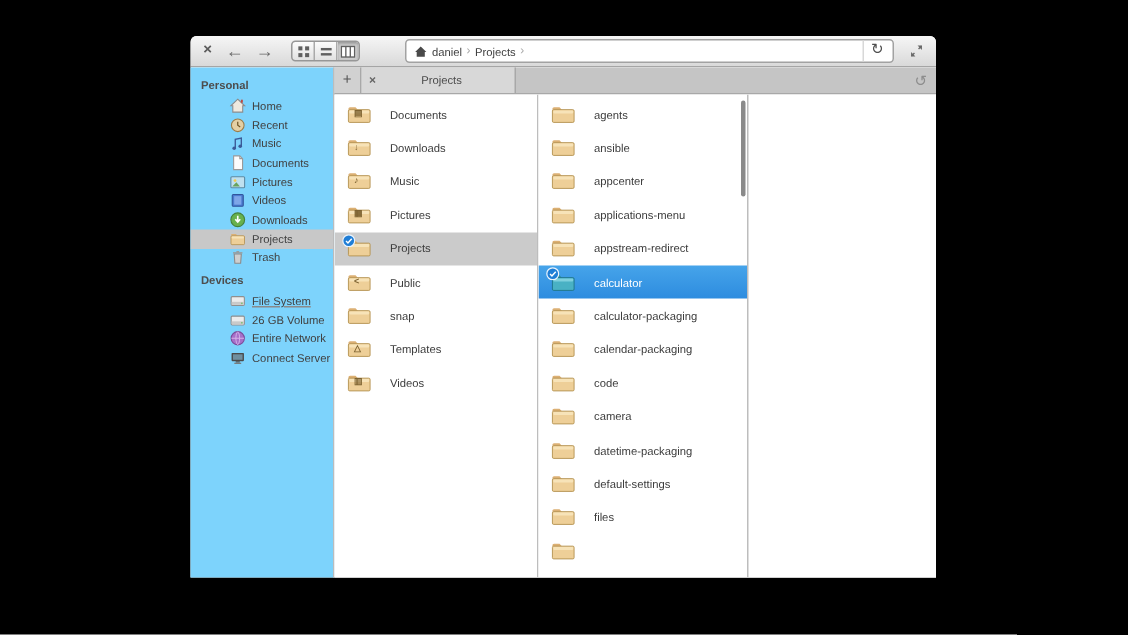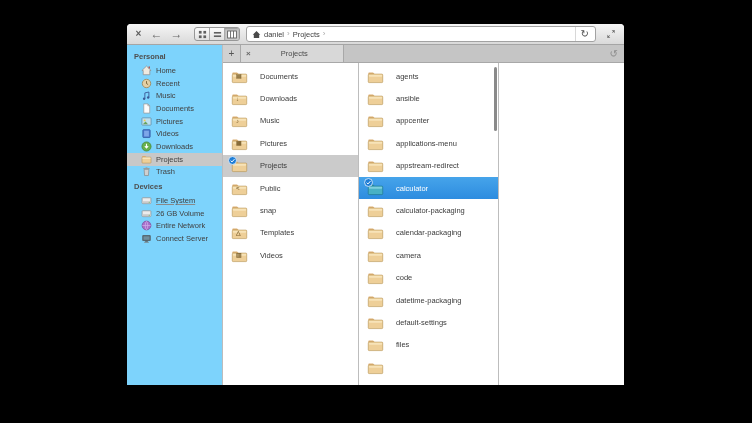--- a/index.html
+++ b/index.html
@@ -10,32 +10,32 @@
   
   .headerbar{height:20px;background:linear-gradient(#f6f6f6,#d9d9d9);border-bottom:1px solid #a5a5a5;
              border-radius:4px 4px 0 0;display:flex;align-items:center;padding:0 5px;flex:0 0 auto}
   .win-close{color:#5c5c5c;font-size:10px;font-weight:bold;width:13px;text-align:center;line-height:1;cursor:default}
   .nav-btn{color:#686868;font-size:12px;font-weight:bold;width:17px;text-align:center;line-height:1;margin-left:3px}
   .view-switcher{display:flex;margin-left:9px;border:1px solid #979797;border-radius:3px;overflow:hidden;
                  background:linear-gradient(#fcfcfc,#e1e1e1)}
   .vm{width:14px;height:12px;display:flex;align-items:center;justify-content:center;border-right:1px solid #aaa}
   .vm:last-child{border-right:none}
   .vm.active{background:#cdcdcd;box-shadow:inset 0 1px 2px rgba(0,0,0,.28)}
-  .pathbar{flex:1;margin-left:6px;margin-right:7px;height:14px;background:#fff;border:1px solid #a2a2a2;
+  .pathbar{flex:1;margin-left:30px;margin-right:7px;height:14px;background:#fff;border:1px solid #a2a2a2;
            border-radius:3px;display:flex;padding:0 1px 0 5px;gap:3px;min-width:0}
   .crumb{font-size:7.5px;color:#3e3e3e;display:flex;align-items:center;gap:3px;white-space:nowrap}
   .chev{color:#a8a8a8;font-size:8px;line-height:1}
   .refresh{margin-left:auto;color:#4f4f4f;font-size:10px;line-height:1;padding:0 5px;height:100%;
            display:flex;align-items:center;border-left:1px solid #d8d8d8}
   .expand{width:16px;display:flex;justify-content:center;align-items:center}
   
   .wbody{flex:1;display:flex;min-height:0}
   .sidebar{width:95px;background:#7dd3fc;border-right:1px solid #bcbcbc;padding-top:3px;flex:0 0 auto;overflow:hidden}
   .sb-header{font-size:7.5px;font-weight:bold;color:#4d4d4d;padding:4px 0 3px 7px}
-  .sb-item{height:12.7px;display:flex;align-items:center;gap:4px;padding-left:13px;font-size:7.5px;color:#414141;white-space:nowrap}
+  .sb-item{height:12.7px;display:flex;align-items:center;gap:4px;padding-left:25px;font-size:7.5px;color:#414141;white-space:nowrap}
   .sb-item.selected{background:#c8c8c8}
   .sb-item .icon{width:12px;height:11px;display:flex;align-items:center;justify-content:center;flex:0 0 auto}
   .sb-label.underlined{text-decoration:underline;text-decoration-color:#8a8a8a}
   .main{flex:1;display:flex;flex-direction:column;min-width:0}
   
   .tabbar{height:17px;background:#c5c5c5;border-bottom:1px solid #a8a8a8;display:flex;align-items:stretch;flex:0 0 auto}
   .newtab{width:17px;border-right:1px solid #a8a8a8;display:flex;align-items:center;justify-content:center;
           font-size:10px;color:#555;background:#d1d1d1}
   .tab{width:92px;background:#d8d8d8;border-right:1px solid #a8a8a8;display:flex;align-items:center;padding:0 5px}
   .tab-close{font-size:8px;color:#666;font-weight:bold;line-height:1}
@@ -398,29 +398,29 @@
                   <rect x="2.2" y="4.2" width="15.6" height="2.4" rx="0.8" fill="#f7e3b8"></rect>
                 </svg></span>
               <span class="row-label">calendar-packaging</span>
             </div>
             <div class="col-row">
               <span class="fwrap"><svg viewBox="0 0 20 15" width="17" height="13">
                   <path d="M1.5 3.1c0-.8.5-1.4 1.3-1.4h4.3l1.8 1.8H1.5z" fill="#dcb074"></path>
                   <rect x="1.5" y="3.5" width="17" height="10" rx="1" fill="#eecf98" stroke="#b3904e" stroke-width="0.7"></rect>
                   <rect x="2.2" y="4.2" width="15.6" height="2.4" rx="0.8" fill="#f7e3b8"></rect>
                 </svg></span>
+              <span class="row-label">code</span>
+            </div>
+            <div class="col-row">
+              <span class="fwrap"><svg viewBox="0 0 20 15" width="17" height="13">
+                  <path d="M1.5 3.1c0-.8.5-1.4 1.3-1.4h4.3l1.8 1.8H1.5z" fill="#dcb074"></path>
+                  <rect x="1.5" y="3.5" width="17" height="10" rx="1" fill="#eecf98" stroke="#b3904e" stroke-width="0.7"></rect>
+                  <rect x="2.2" y="4.2" width="15.6" height="2.4" rx="0.8" fill="#f7e3b8"></rect>
+                </svg></span>
               <span class="row-label">camera</span>
-            </div>
-            <div class="col-row">
-              <span class="fwrap"><svg viewBox="0 0 20 15" width="17" height="13">
-                  <path d="M1.5 3.1c0-.8.5-1.4 1.3-1.4h4.3l1.8 1.8H1.5z" fill="#dcb074"></path>
-                  <rect x="1.5" y="3.5" width="17" height="10" rx="1" fill="#eecf98" stroke="#b3904e" stroke-width="0.7"></rect>
-                  <rect x="2.2" y="4.2" width="15.6" height="2.4" rx="0.8" fill="#f7e3b8"></rect>
-                </svg></span>
-              <span class="row-label">code</span>
             </div>
             <div class="col-row">
               <span class="fwrap"><svg viewBox="0 0 20 15" width="17" height="13">
                   <path d="M1.5 3.1c0-.8.5-1.4 1.3-1.4h4.3l1.8 1.8H1.5z" fill="#dcb074"></path>
                   <rect x="1.5" y="3.5" width="17" height="10" rx="1" fill="#eecf98" stroke="#b3904e" stroke-width="0.7"></rect>
                   <rect x="2.2" y="4.2" width="15.6" height="2.4" rx="0.8" fill="#f7e3b8"></rect>
                 </svg></span>
               <span class="row-label">datetime-packaging</span>
             </div>
             <div class="col-row">

